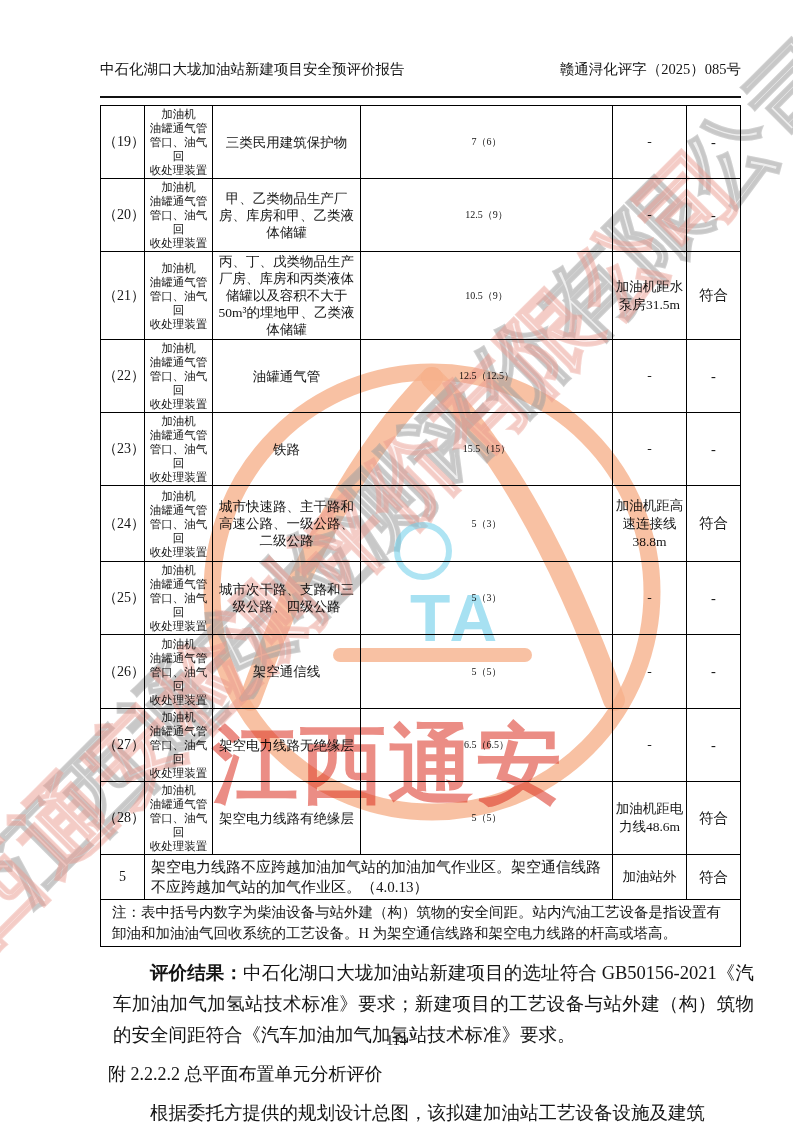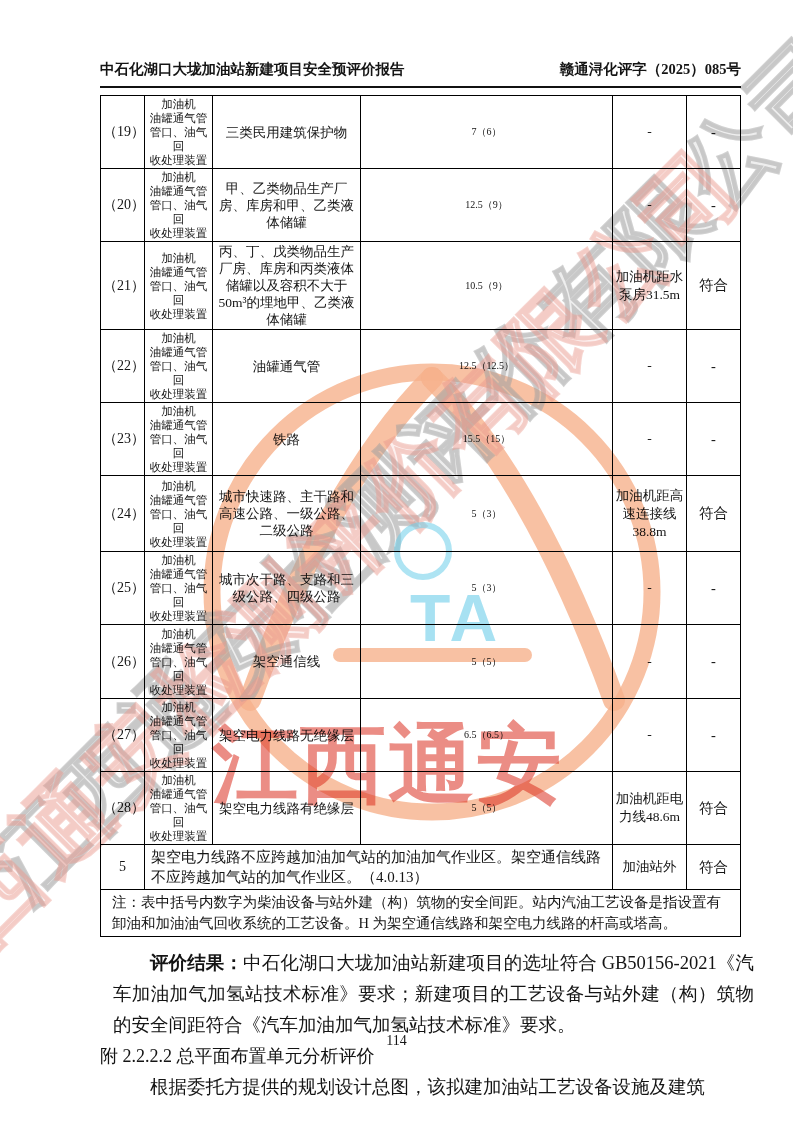--- a/index.html
+++ b/index.html
@@ -6,22 +6,22 @@
   body{
     width:793px;height:1122px;position:relative;overflow:hidden;
     background:#ffffff;
     font-family:"Liberation Serif","DejaVu Serif",serif;
     color:#141414;
   }
   
   .page-content{position:absolute;left:100px;top:60px;width:641px;z-index:1;}
   .doc-header{
     display:flex;justify-content:space-between;align-items:baseline;
-    font-size:14.5px;font-weight:bold;
-    border-bottom:2.5px solid #111;padding-bottom:7px;gap:28px;
+    font-size:14.5px;font-weight:normal;
+    border-bottom:2.5px solid #111;padding-bottom:17px;gap:28px;
   }
   
   table.spacing{
     border-collapse:collapse;table-layout:fixed;width:640px;margin-top:7px;
   }
   table.spacing td{
     border:1.5px solid #000;text-align:center;vertical-align:middle;
     padding:1px 2px;overflow:hidden;
   }
   .no   {font-size:14px;}
@@ -32,21 +32,21 @@
   .ok   {font-size:14.5px;}
   .row5desc{font-size:15px;line-height:20px;text-align:left !important;padding:2px 6px !important;margin-top:11px;}
   .notecell{font-size:14.5px;line-height:21px;text-align:left !important;padding:2px 11px !important;}
   tr.h0{height:72px} tr.h1{height:65px} tr.h2{height:83px} tr.h3{height:57px}
   tr.h4{height:72px} tr.h5{height:76px} tr.h6{height:66px} tr.h7{height:74px}
   tr.h8{height:68px} tr.h9{height:70px} tr.hq{height:44px} tr.hn{height:46px}
   
   .para{width:641px;font-size:18.5px;line-height:31px;text-align:justify;margin:10px 0 0 13px;}
   .para.indent{text-indent:2em;}
   .result-label{font-weight:bold;font-family:"Liberation Sans","DejaVu Sans",sans-serif;}
-  .attach{margin:0;font-size:18px;line-height:31px;}
+  .attach{margin:8px;font-size:18px;line-height:31px;}
   .page-number{position:absolute;left:0;top:1033px;width:100%;text-align:center;font-size:14px;z-index:1;}
   
   .wm-layer{position:absolute;left:0;top:0;width:793px;height:1122px;z-index:2;
     pointer-events:none;mix-blend-mode:multiply;}
   .wm-band{
     position:absolute;white-space:nowrap;font-weight:bold;
     font-family:"Liberation Serif","DejaVu Serif",serif;
     transform-origin:0 0;letter-spacing:6px;
   }
   .wm-gray{left:-40px;top:840px;font-size:92px;transform:rotate(-45deg);

